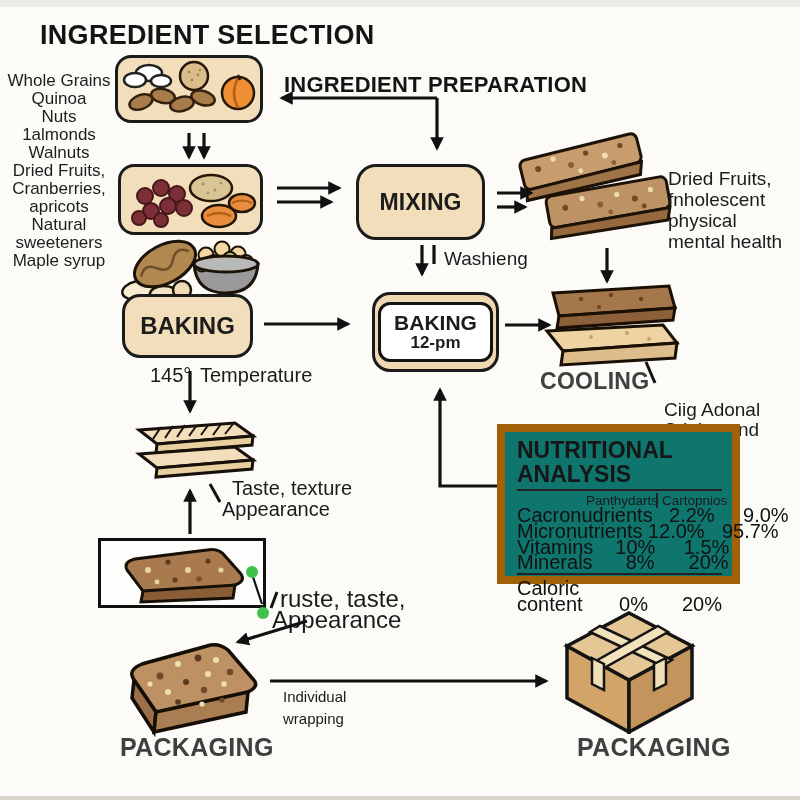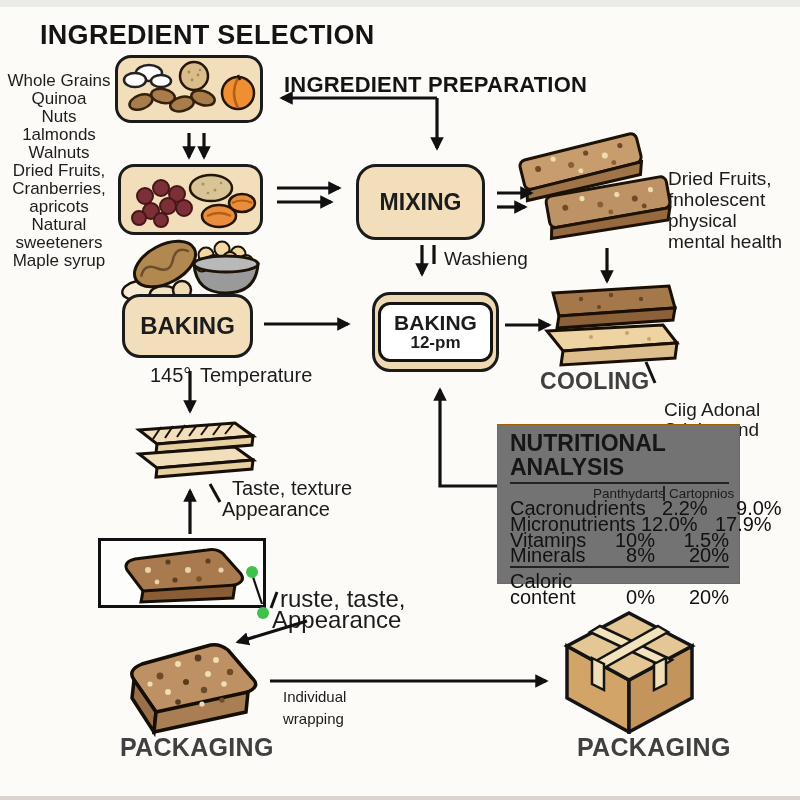--- a/index.html
+++ b/index.html
@@ -9,21 +9,21 @@
   .h1{font-size:27px;font-weight:bold;letter-spacing:.3px;color:#141414;}
   .h2{font-size:22px;font-weight:bold;letter-spacing:.2px;color:#141414;text-align:right;}
   .node{background:#f2deba;border:3px solid #1b1b1b;border-radius:18px;
         display:flex;align-items:center;justify-content:center;
         font-weight:bold;color:#1c1c1c;box-sizing:border-box;}
   .note{font-size:19px;line-height:21px;color:#1b1b1b;}
   .list{font-size:17px;line-height:18px;text-align:center;color:#1d1d1d;}
   .biglabel{font-size:24px;font-weight:bold;color:#404040;letter-spacing:.3px;}
   .frame{border:3.5px solid #101010;background:#fdfdfb;box-sizing:border-box;}
   
-  .nut-box{border:1px solid #a16207;background:#737373;box-sizing:border-box;padding:6px 10px 4px 12px;}
+  .nut-box{border:8px solid #a16207;background:#0f766e;box-sizing:border-box;padding:6px 10px 4px 12px;}
   .nut-title{font-size:23px;line-height:24px;font-weight:bold;}
   .nut-rule{border-top:2.5px solid #222;margin:3px 0 2px 0;}
   .nhead,.nrow{display:grid;grid-template-columns:1fr 62px 74px;align-items:end;}
   .nhead{font-size:13.5px;line-height:15px;color:#1b1b1b;}
   .nhead .c2{text-align:right;}
   .nhead .c3{text-align:right;border-left:2.5px solid #222;padding-left:4px;margin-left:8px;}
   .nrow{font-size:20px;line-height:15.8px;color:#111;}
   .nrow .v{text-align:right;}
   .nrow.total{border-top:2px solid #222;margin-top:2px;padding-top:6px;}
   svg{display:block;}
@@ -267,21 +267,21 @@
       <span class="c3">Cartopnios</span>
     </div>
     <div class="nrow">
       <span>Cacronudrients</span>
         <span class="v">2.2%</span>
         <span class="v">9.0%</span>
     </div>
     <div class="nrow">
       <span>Micronutrients</span>
         <span class="v">12.0%</span>
-        <span class="v">17.9%</span>
+        <span class="v">95.7%</span>
     </div>
     <div class="nrow">
       <span>Vitamins</span>
         <span class="v">10%</span>
         <span class="v">1.5%</span>
     </div>
     <div class="nrow">
       <span>Minerals</span>
         <span class="v">8%</span>
         <span class="v">20%</span>

